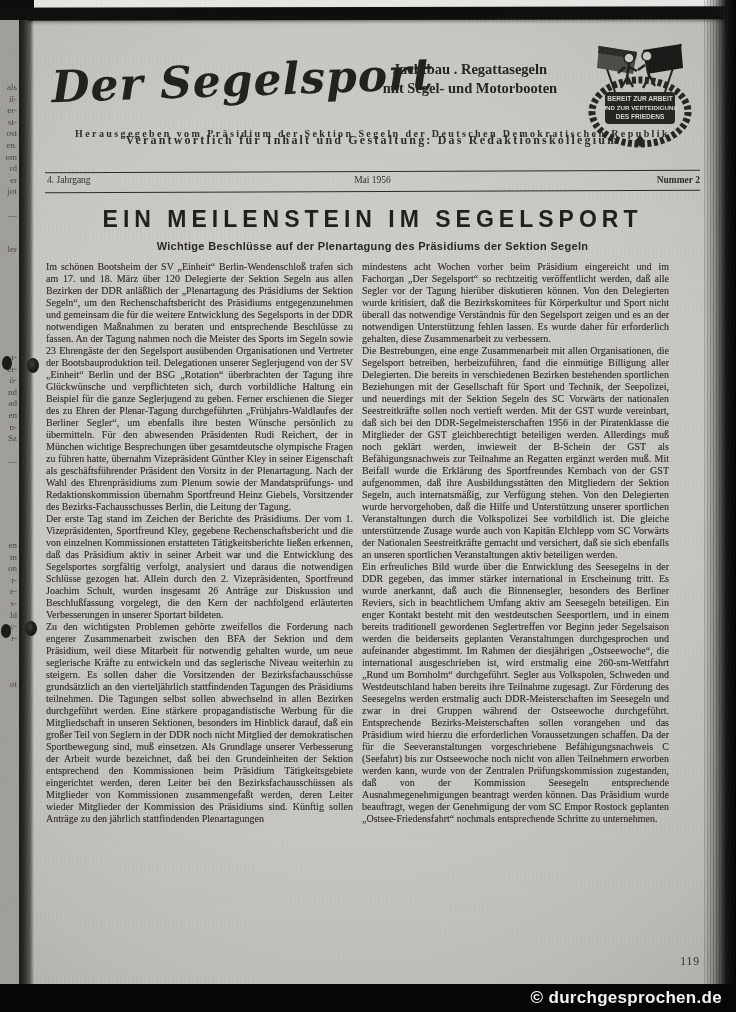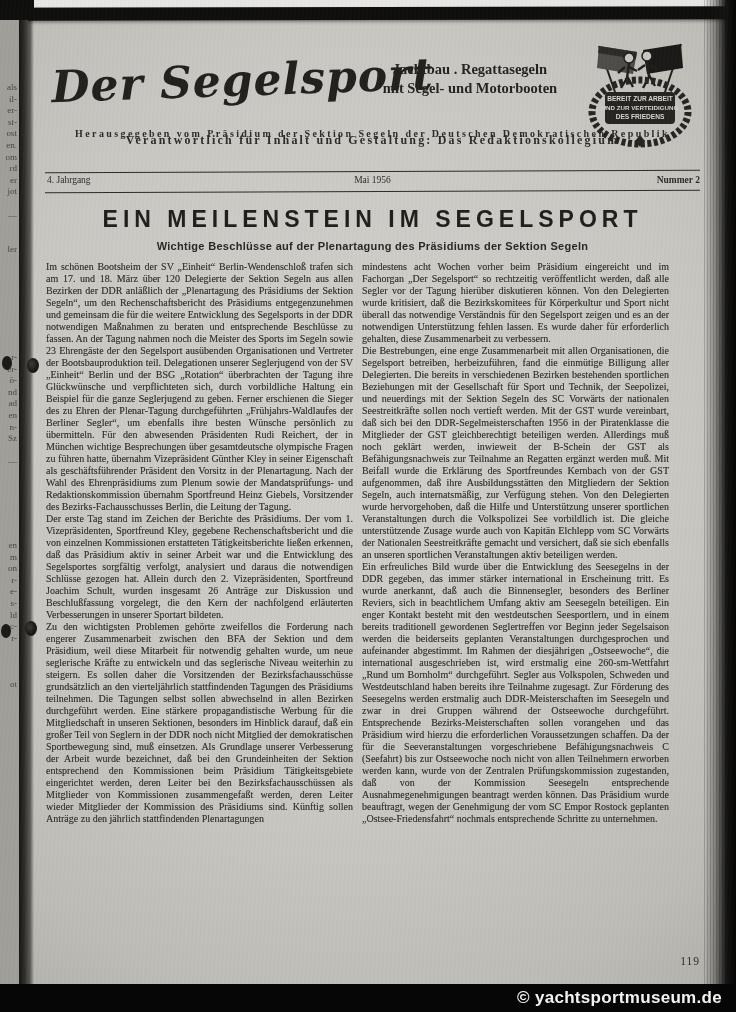--- a/index.html
+++ b/index.html
@@ -193,16 +193,16 @@
   <p>mindestens acht Wochen vorher beim Präsidium eingereicht und im Fachorgan „Der Segelsport“ so rechtzeitig veröffentlicht werden, daß alle Segler vor der Tagung hierüber diskutieren können. Von den Delegierten wurde kritisiert, daß die Bezirkskomitees für Körperkultur und Sport nicht überall das notwendige Verständnis für den Segelsport zeigen und es an der notwendigen Unterstützung fehlen lassen. Es wurde daher für erforderlich gehalten, diese Zusammenarbeit zu verbessern.</p>
       <p>Die Bestrebungen, eine enge Zusammenarbeit mit allen Organisationen, die Segelsport betreiben, herbeizuführen, fand die einmütige Billigung aller Delegierten. Die bereits in verschiedenen Bezirken bestehenden sportlichen Beziehungen mit der Gesellschaft für Sport und Technik, der Seepolizei, und neuerdings mit der Sektion Segeln des SC Vorwärts der nationalen Seestreitkräfte sollen noch vertieft werden. Mit der GST wurde vereinbart, daß sich bei den DDR-Segelmeisterschaften 1956 in der Piratenklasse die Mitglieder der GST gleichberechtigt beteiligen werden. Allerdings muß noch geklärt werden, inwieweit der B-Schein der GST als Befähigungsnachweis zur Teilnahme an Regatten ergänzt werden muß. Mit Beifall wurde die Erklärung des Sportfreundes Kernbach von der GST aufgenommen, daß ihre Ausbildungsstätten den Mitgliedern der Sektion Segeln, auch internatsmäßig, zur Verfügung stehen. Von den Delegierten wurde hervorgehoben, daß die Hilfe und Unterstützung unserer sportlichen Veranstaltungen durch die Volkspolizei See vorbildlich ist. Die gleiche unterstützende Zusage wurde auch von Kapitän Elchlepp vom SC Vorwärts der Nationalen Seestreitkräfte gemacht und versichert, daß sie sich ebenfalls an unseren sportlichen Veranstaltungen aktiv beteiligen werden.</p>
       <p>Ein erfreuliches Bild wurde über die Entwicklung des Seesegelns in der DDR gegeben, das immer stärker international in Erscheinung tritt. Es wurde anerkannt, daß auch die Binnensegler, besonders des Berliner Reviers, sich in beachtlichem Umfang aktiv am Seesegeln beteiligen. Ein enger Kontakt besteht mit den westdeutschen Seesportlern, und in einem bereits traditionell gewordenen Seglertreffen vor Beginn jeder Segelsaison werden die beiderseits geplanten Veranstaltungen durchgesprochen und aufeinander abgestimmt. Im Rahmen der diesjährigen „Ostseewoche“, die international ausgeschrieben ist, wird erstmalig eine 260-sm-Wettfahrt „Rund um Bornholm“ durchgeführt. Segler aus Volkspolen, Schweden und Westdeutschland haben bereits ihre Teilnahme zugesagt. Zur Förderung des Seesegelns werden erstmalig auch DDR-Meisterschaften im Seesegeln und zwar in drei Gruppen während der Ostseewoche durchgeführt. Entsprechende Bezirks-Meisterschaften sollen vorangehen und das Präsidium wird hierzu die erforderlichen Voraussetzungen schaffen. Da der für die Seeveranstaltungen vorgeschriebene Befähigungsnachweis C (Seefahrt) bis zur Ostseewoche noch nicht von allen Teilnehmern erworben werden kann, wurde von der Zentralen Prüfungskommission zugestanden, daß von der Kommission Seesegeln entsprechende Ausnahmegenehmigungen beantragt werden können. Das Präsidium wurde beauftragt, wegen der Genehmigung der vom SC Empor Rostock geplanten „Ostsee-Friedensfahrt“ nochmals entsprechende Schritte zu unternehmen.</p>
     </div>
 
   <div id="page-num">119</div>
 
   <div class="grain"></div>
 
   <div class="bottom-bar">
-    <span class="watermark">© yachtsportmuseum.de</span>
+    <span class="watermark">© durchgesprochen.de</span>
   </div>
 
 </div>
 
 </body></html>

